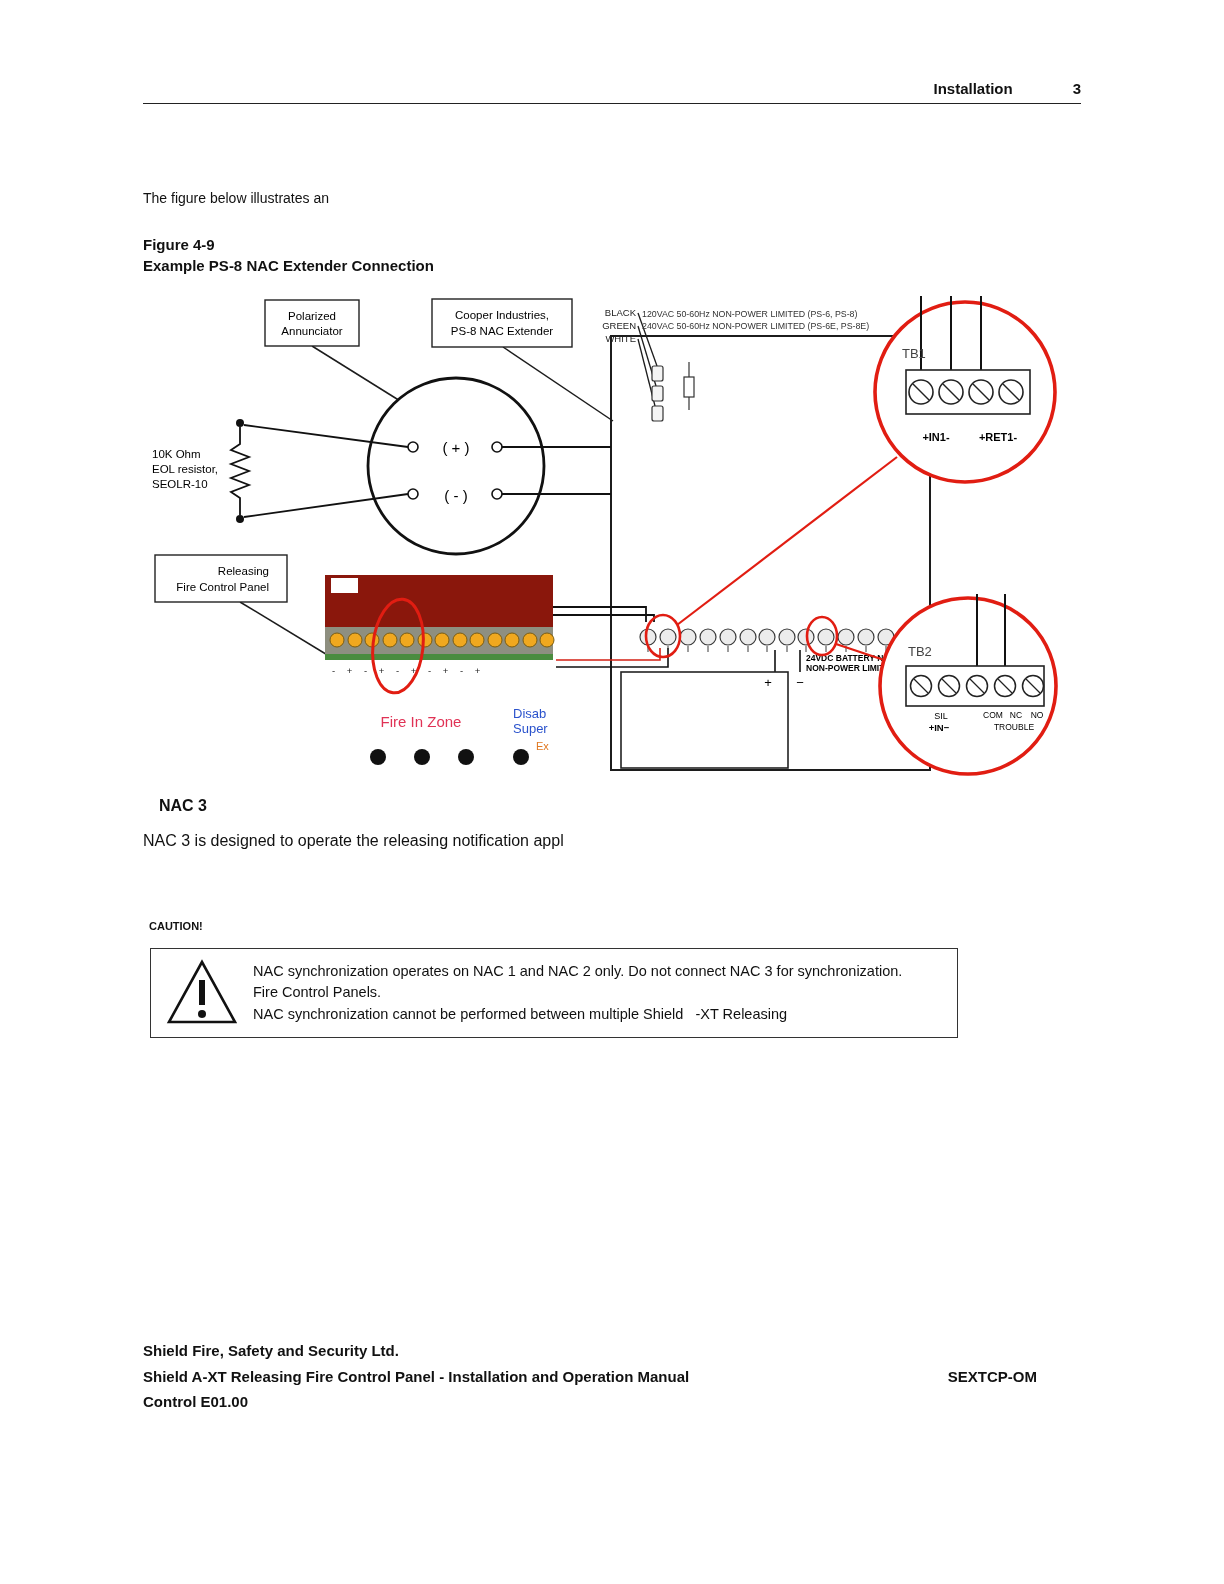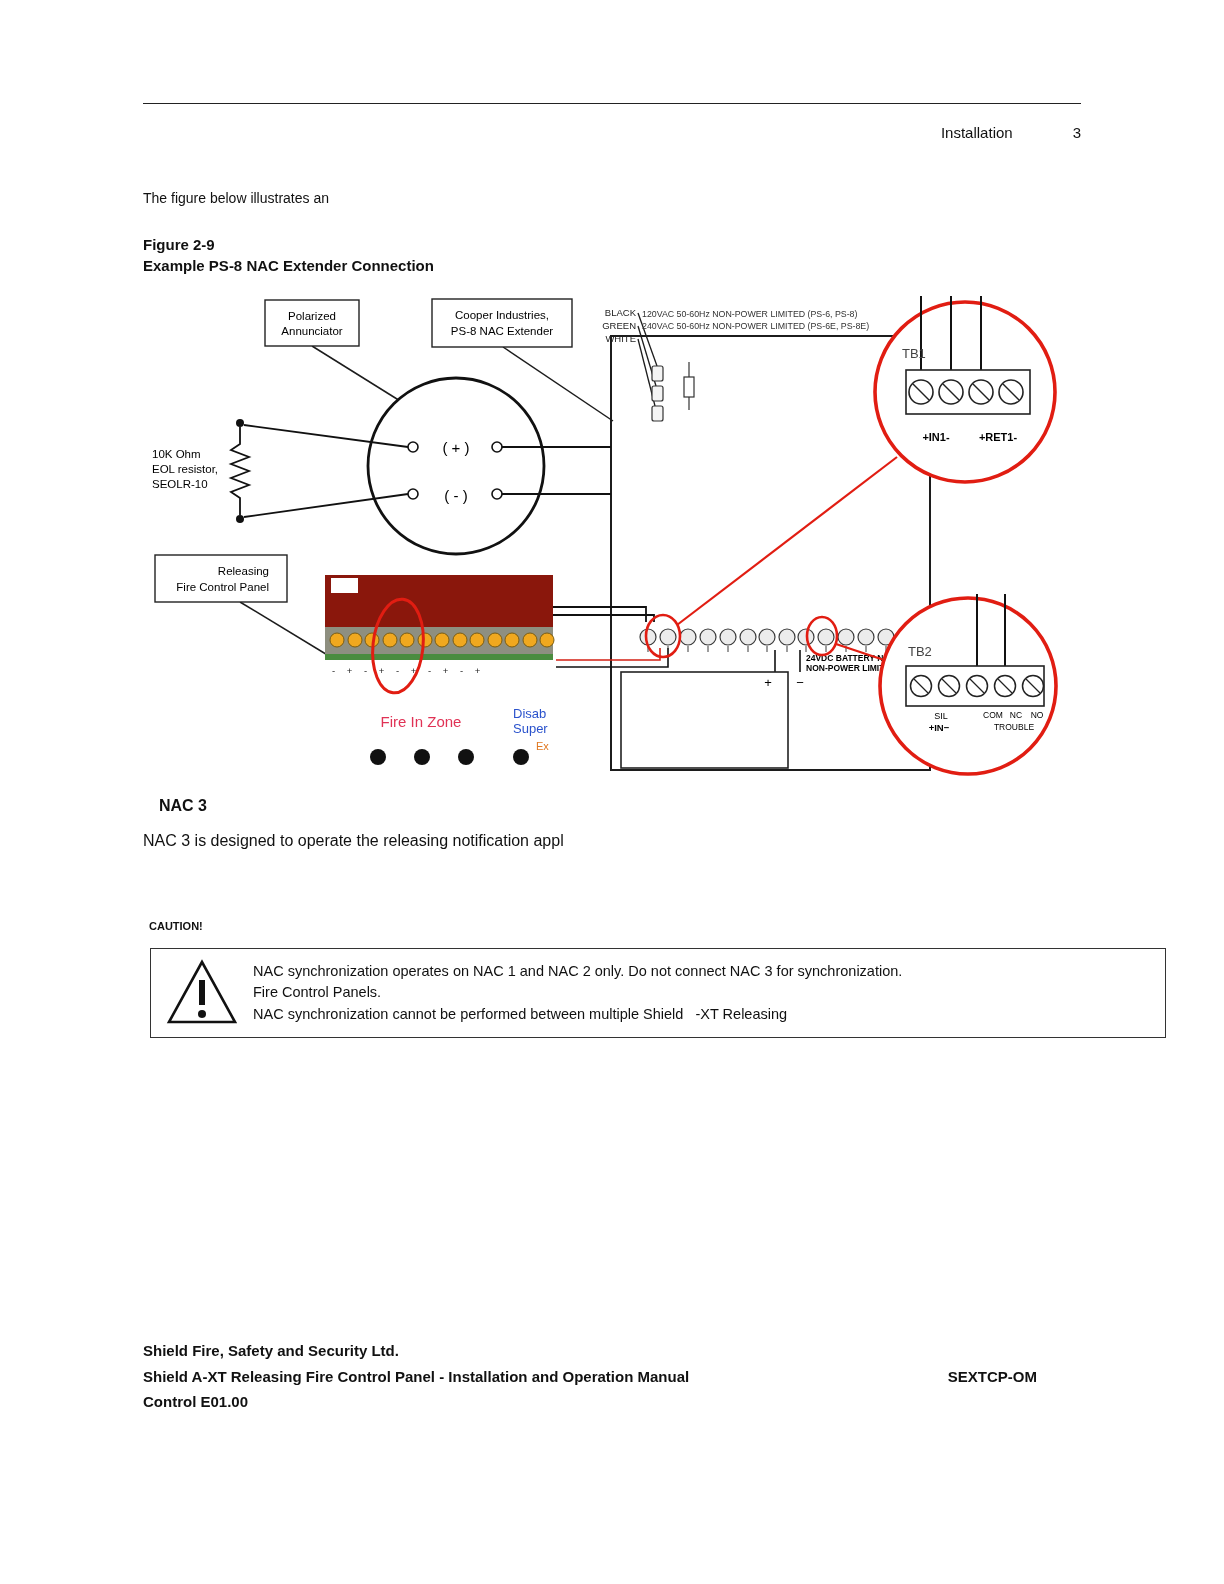--- a/index.html
+++ b/index.html
@@ -1,28 +1,28 @@
 <!DOCTYPE html>
 <html><head>
 <meta charset="utf-8">
 <style>
   * { margin:0; padding:0; box-sizing:border-box; }
   html,body { background:#e9e9e9; }
   body { font-family:"Liberation Sans", sans-serif; color:#111; }
   .page { position:relative; width:1224px; height:1584px; background:#fff; margin:0 auto; overflow:hidden; }
   .abs { position:absolute; }
-  .header-row { top:80px; left:143px; width:938px; display:flex; justify-content:flex-end; gap:60px; font-size:15px; font-weight:normal;margin-top:44px; }
+  .header-row { top:80px; left:143px; width:938px; display:flex; justify-content:flex-end; gap:60px; font-size:15px; font-weight:bold; }
   .header-rule { top:103px; left:143px; width:938px; border-top:1.4px solid #222; }
   .intro { top:190px; left:143px; font-size:14px; }
   .figcap { top:234px; left:143px; font-size:15px; font-weight:bold; line-height:21px; }
   .diagram { left:135px; top:290px; }
   .nac3-h { top:797px; left:159px; font-size:16px; font-weight:bold;text-align:center; }
   .nac3-b { top:832px; left:143px; font-size:16px; }
   .caution-h { top:920px; left:149px; font-size:11px; font-weight:bold; }
-  .caution-box { top:948px; left:150px; width:1016px; height:90px; border:1.6px solid #333; display:flex; align-items:center; }
+  .caution-box { top:948px; left:150px; width:808px; height:90px; border:1.6px solid #333; display:flex; align-items:center; }
   .caution-icon { margin-left:14px; flex:0 0 74px; }
   .caution-text { margin-left:14px; font-size:14.5px; line-height:21.5px; }
   .caution-text div { white-space:pre; }
   .footer { top:1338px; left:143px; width:938px; font-size:15px; font-weight:bold; line-height:25.5px; }
   .footer-row { display:flex; justify-content:space-between; padding-right:44px;align-items:flex-end; }
   svg text { font-family:"Liberation Sans", sans-serif; }
 </style>
 </head>
 <body>
 
@@ -30,21 +30,21 @@
 
   <div class="abs header-row">
     <span>Installation</span>
     <span>3</span>
   </div>
   <div class="abs header-rule"></div>
 
   <p class="abs intro">The figure below illustrates an</p>
 
   <div class="abs figcap">
-    <div>Figure 2-9</div>
+    <div>Figure 4-9</div>
     <div>Example PS-8 NAC Extender Connection</div>
   </div>
 
   <svg class="abs diagram" width="950" height="500" viewBox="135 290 950 500" xmlns="http://www.w3.org/2000/svg">
 
     <rect x="611" y="336" width="319" height="434" fill="none" stroke="#1c1c1c" stroke-width="2"></rect>
 
     <g stroke="#1c1c1c" stroke-width="1.5">
       <line x1="312" y1="346" x2="421" y2="414"></line>
       <line x1="503" y1="347" x2="613" y2="421"></line>

